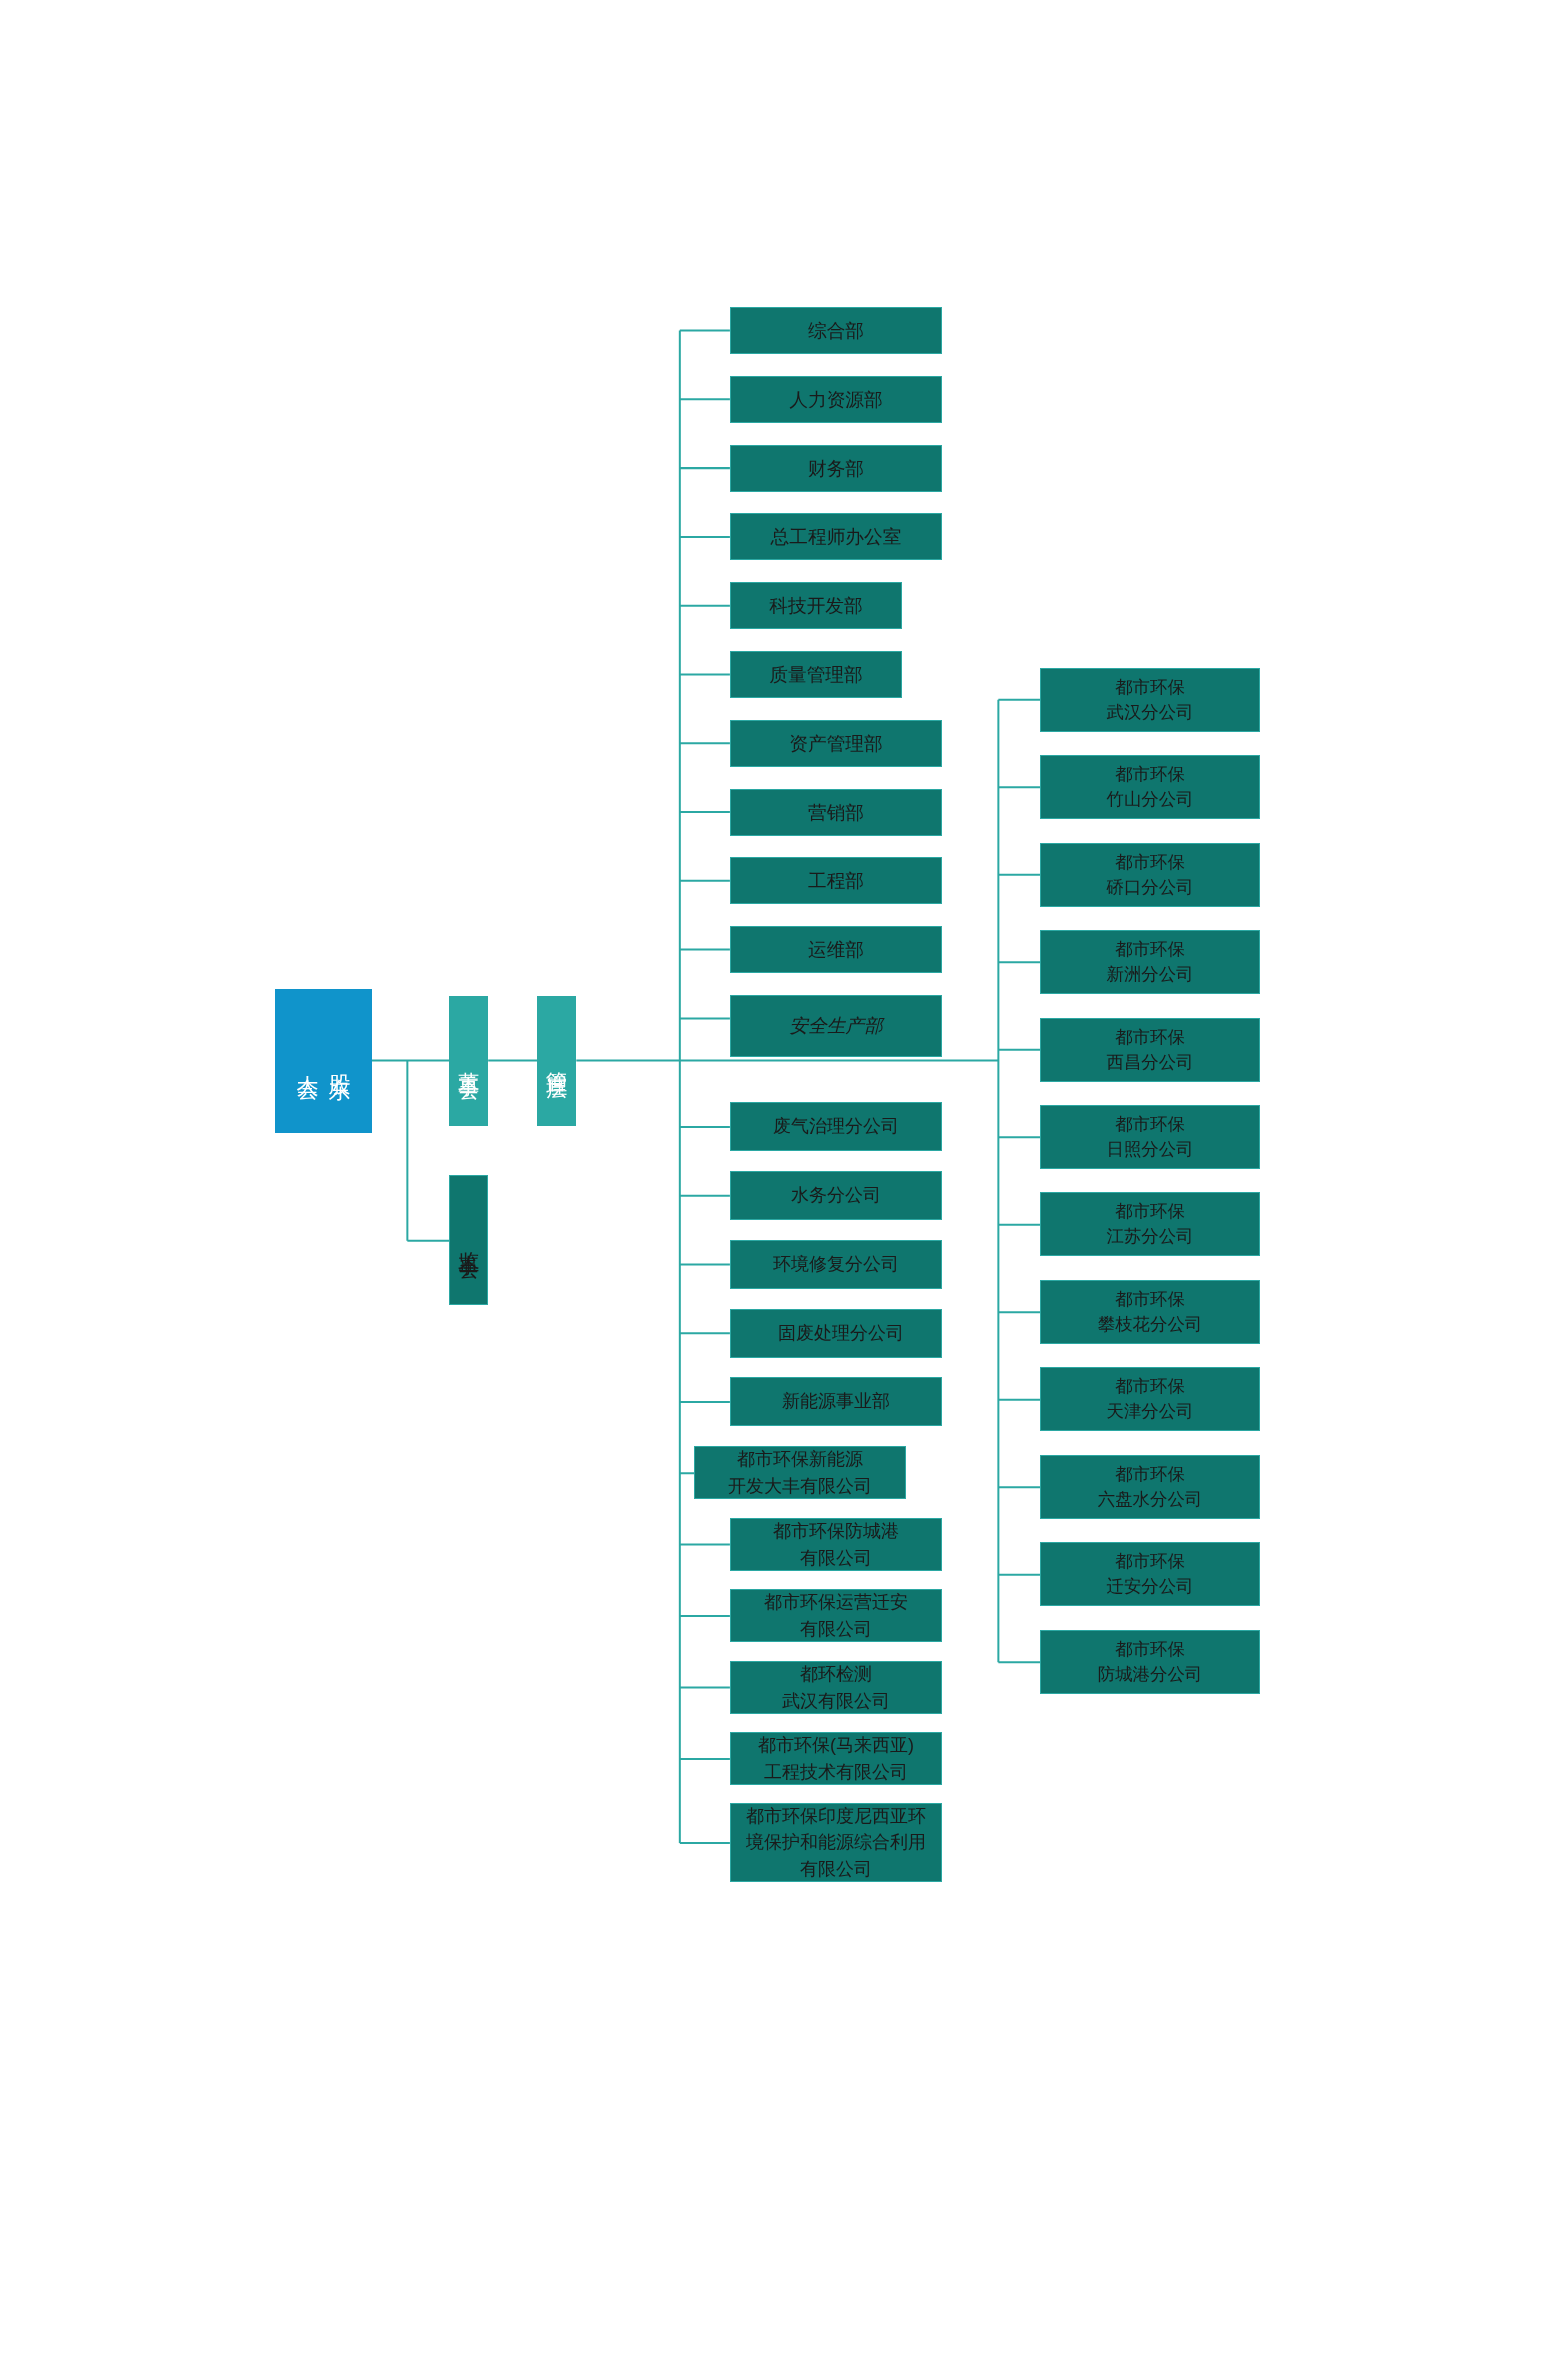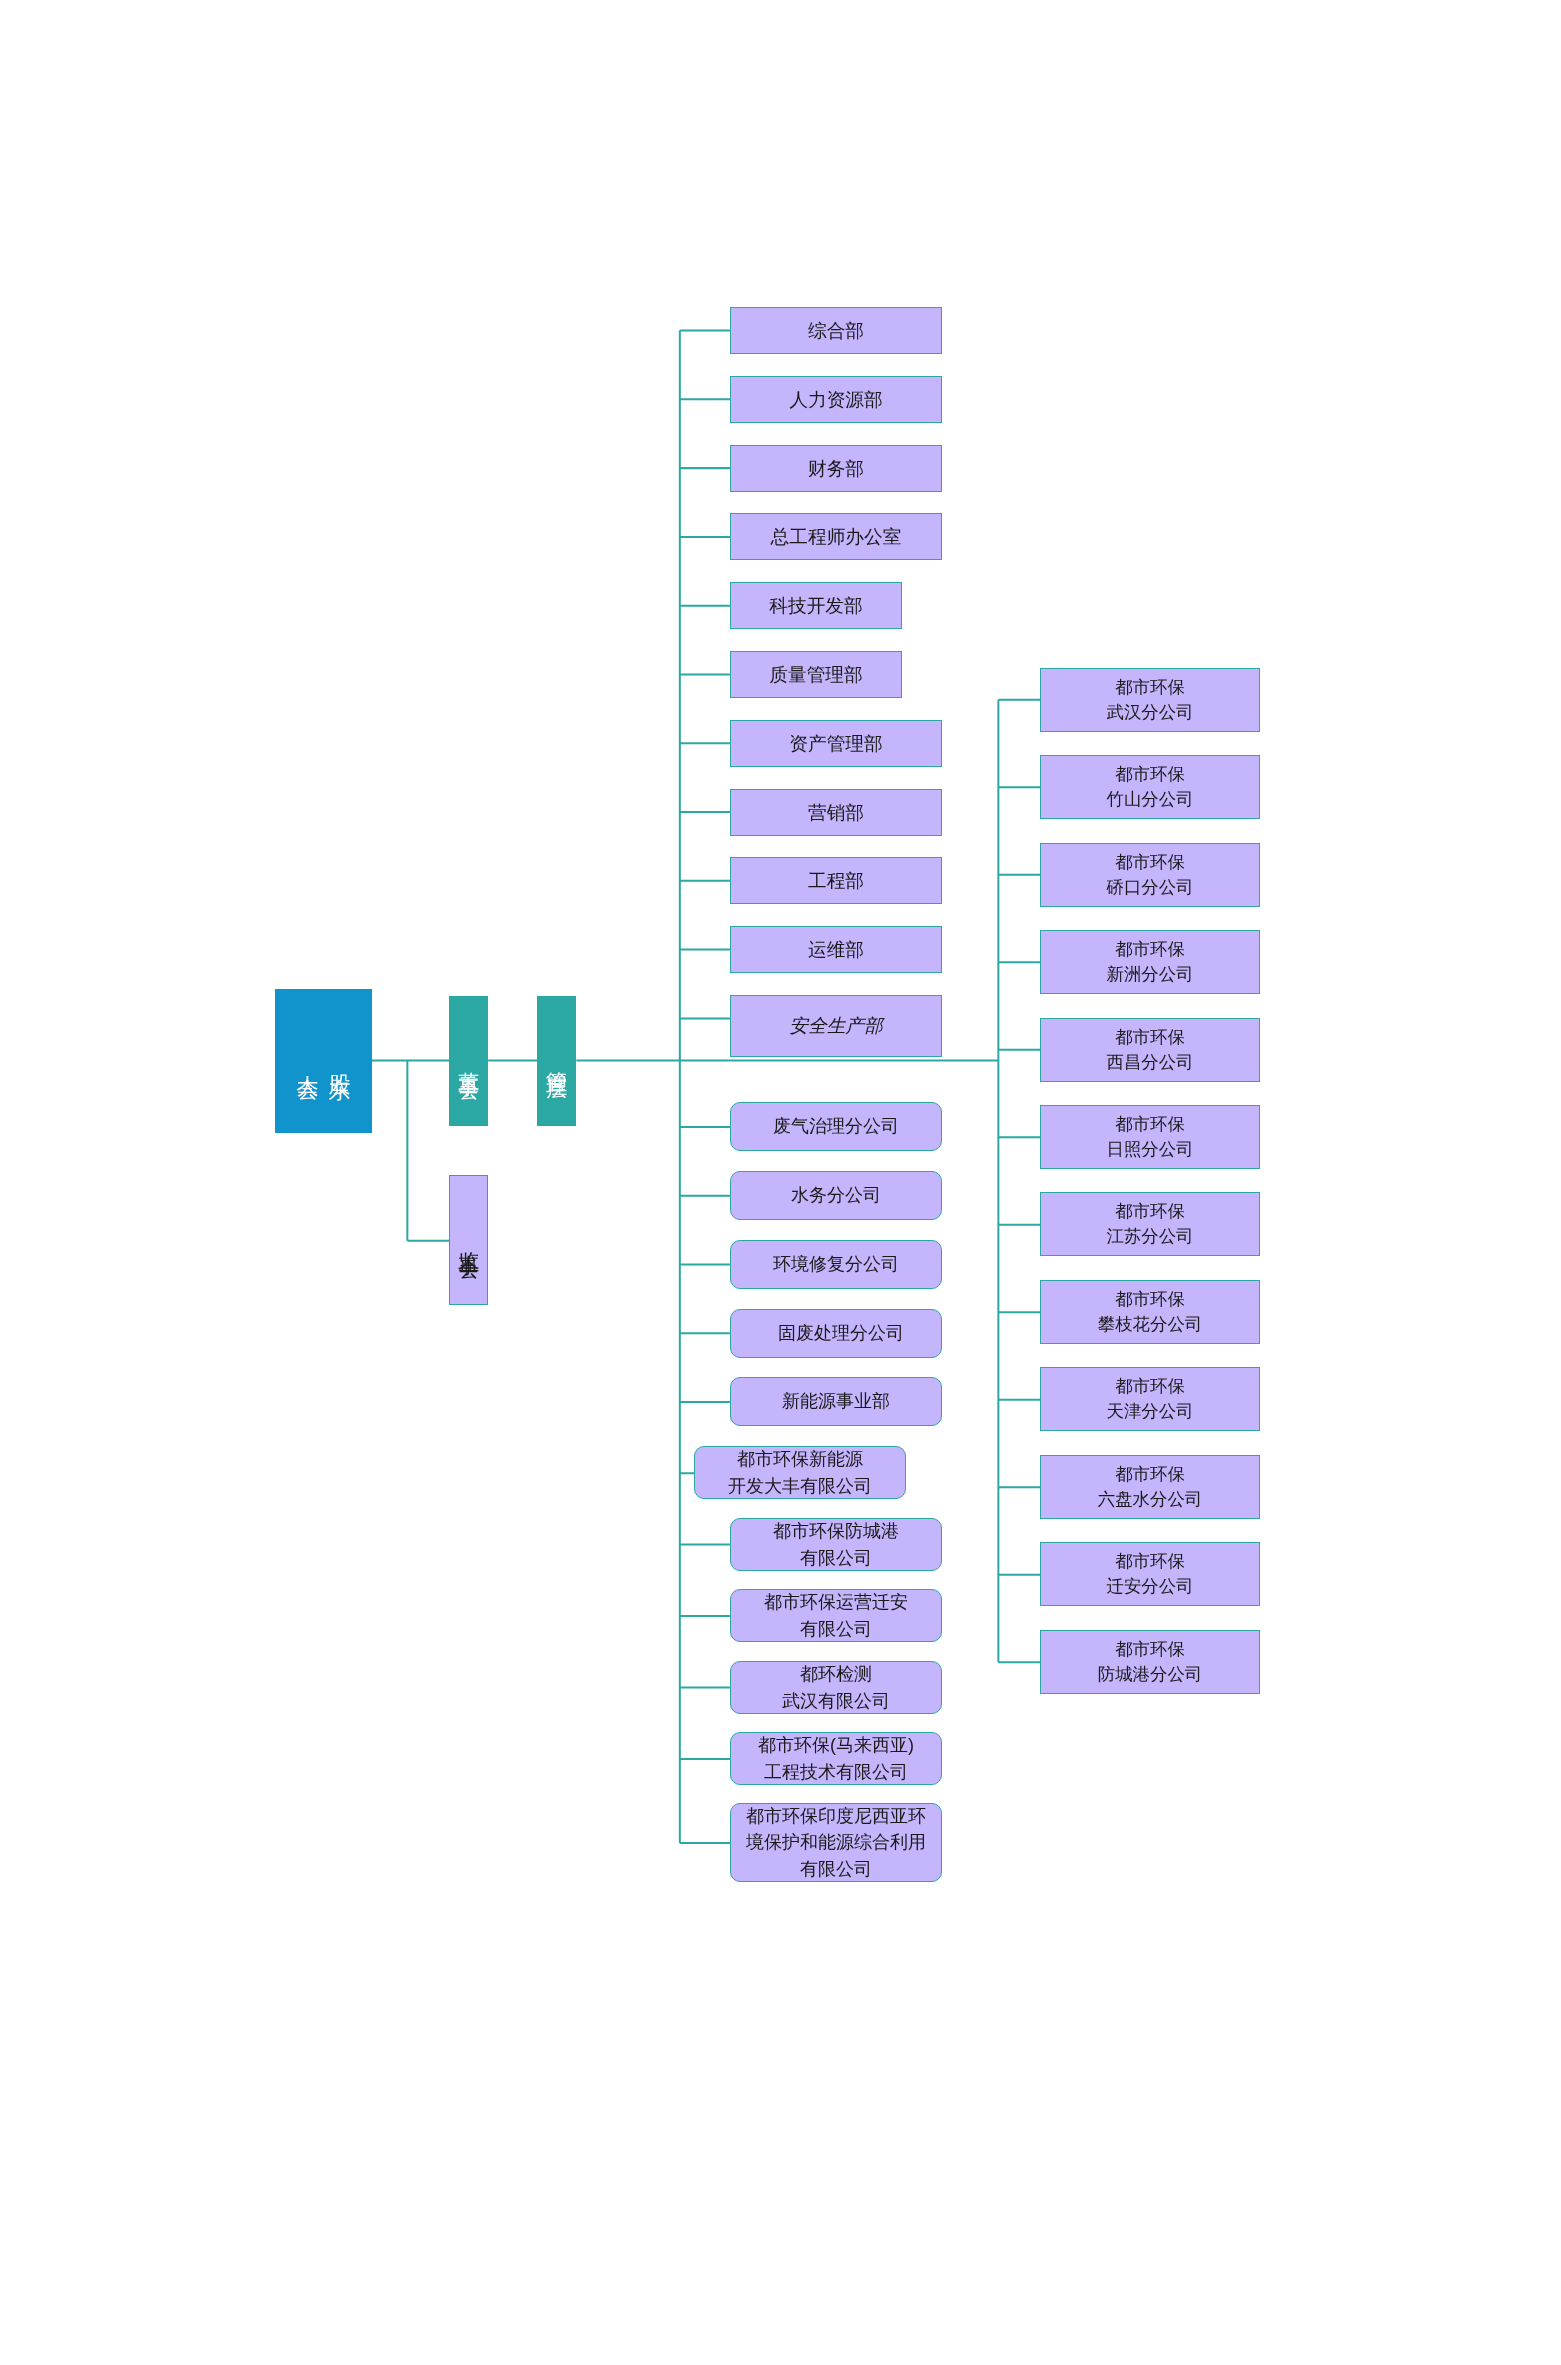--- a/index.html
+++ b/index.html
@@ -31,21 +31,21 @@
     position: absolute;
     box-sizing: border-box;
     display: flex;
     align-items: center;
     justify-content: center;
     text-align: center;
     line-height: 1.45;
   }
   .node-outline {
     border: 1.3px solid #2BA8A3;
-    background: #c4b5fd;
+    background: #0f766e;
     color: #1a1a1a;
   }
   .node-filled-blue {
     background: #1094CB;
     border: 1.3px solid #1094CB;
     color: #ffffff;
   }
   .node-filled-teal {
     background: #2BA8A3;
     border: 1.3px solid #2BA8A3;
@@ -58,21 +58,21 @@
   }
   .vertical-node .node-label {
     writing-mode: vertical-rl;
     text-orientation: upright;
     letter-spacing: 4px;
     padding: 0;
   }
   .fs-root { font-size: 22px; }
   .fs-vert { font-size: 21px; }
   .fs-dept { font-size: 18.7px; }
-  .fs-sub  { font-size: 18px; border-radius: 10px; }
+  .fs-sub  { font-size: 18px; }
   .fs-branch { font-size: 17.4px; }
 </style>
 </head>
 <body>
 
 <div id="chart-root">
 
   <svg id="org-svg" viewBox="0 0 2339 3543" preserveAspectRatio="none" aria-hidden="true">
     <g id="lines" fill="none" stroke="#2BA8A3" stroke-width="3">
         <path d="M557 1588 L673 1588"></path>

